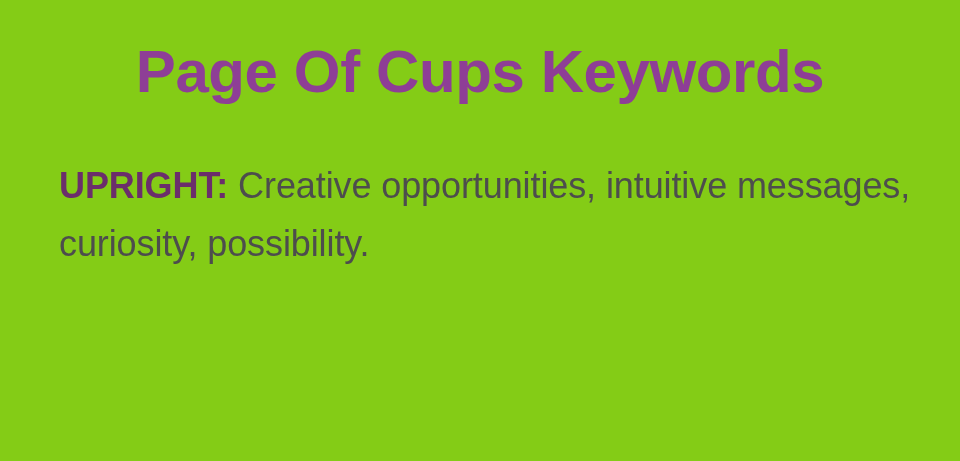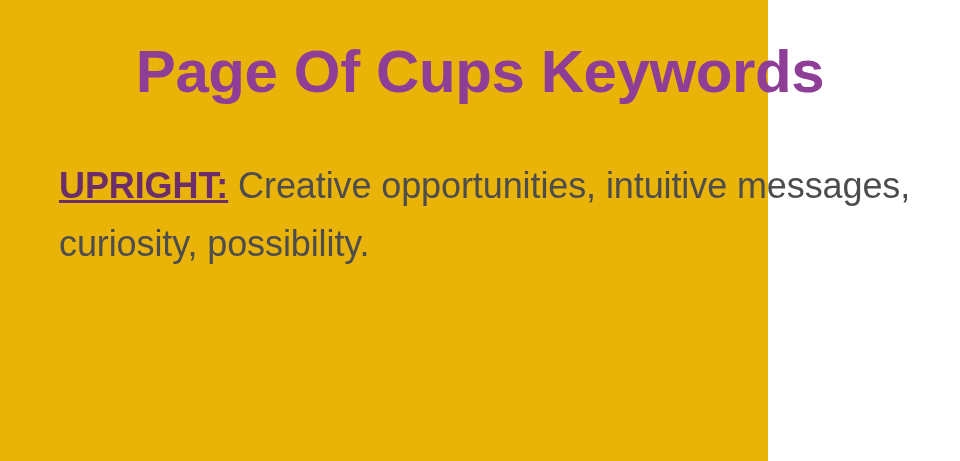--- a/index.html
+++ b/index.html
@@ -8,23 +8,23 @@
   }
   body {
     width: 960px;
     height: 461px;
     background: #ffffff;
     font-family: "Liberation Sans", sans-serif;
     overflow: hidden;
   }
   .page {
     position: relative;
-    width: 768px;
+    width: 960px;
     height: 461px;
-    background: #eab308;
+    background: #84cc16;
     box-sizing: border-box;
   }
   .title {
     position: absolute;
     top: 36px;
     left: 0;
     width: 960px;
     text-align: center;
     font-size: 60px;
     font-weight: bold;
@@ -44,21 +44,20 @@
     line-height: 58px;
     color: #4D4D4D;
     letter-spacing: -0.1px;
   }
   .kw-block + .kw-block {
     margin-top: 52px;
   }
   .kw-label {
     font-weight: bold;
     color: #6B2E6B;
-    text-decoration: underline;
   }
   .kw-text {
     font-weight: normal;
     color: #4D4D4D;
   }
 </style>
 </head>
 <body>
 
 <div class="page">

